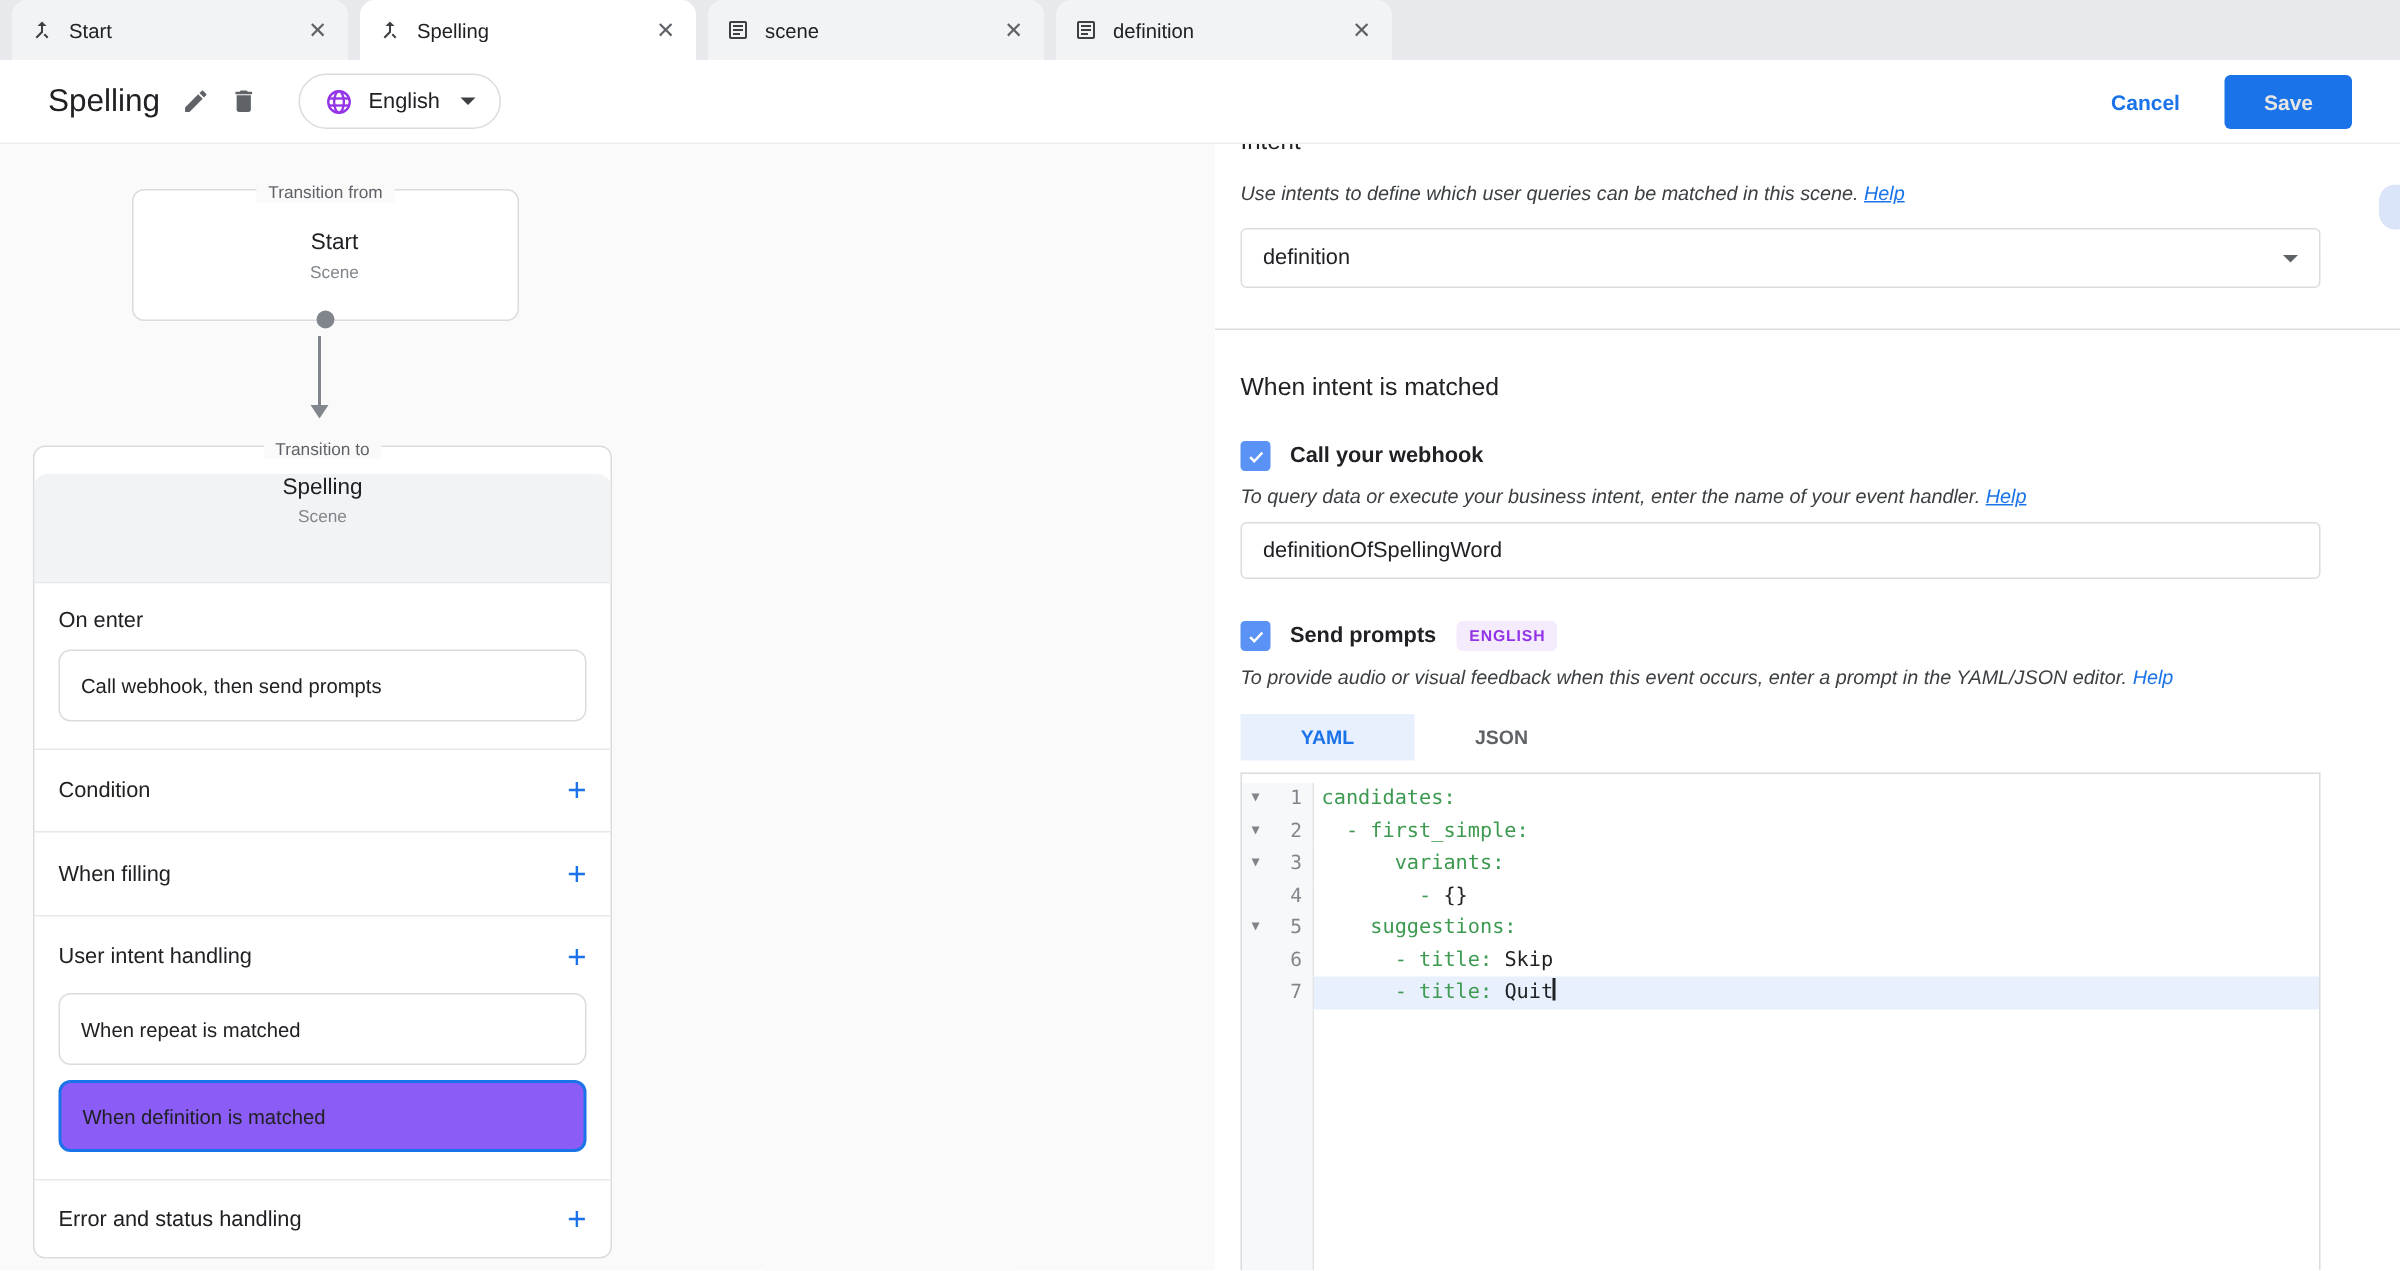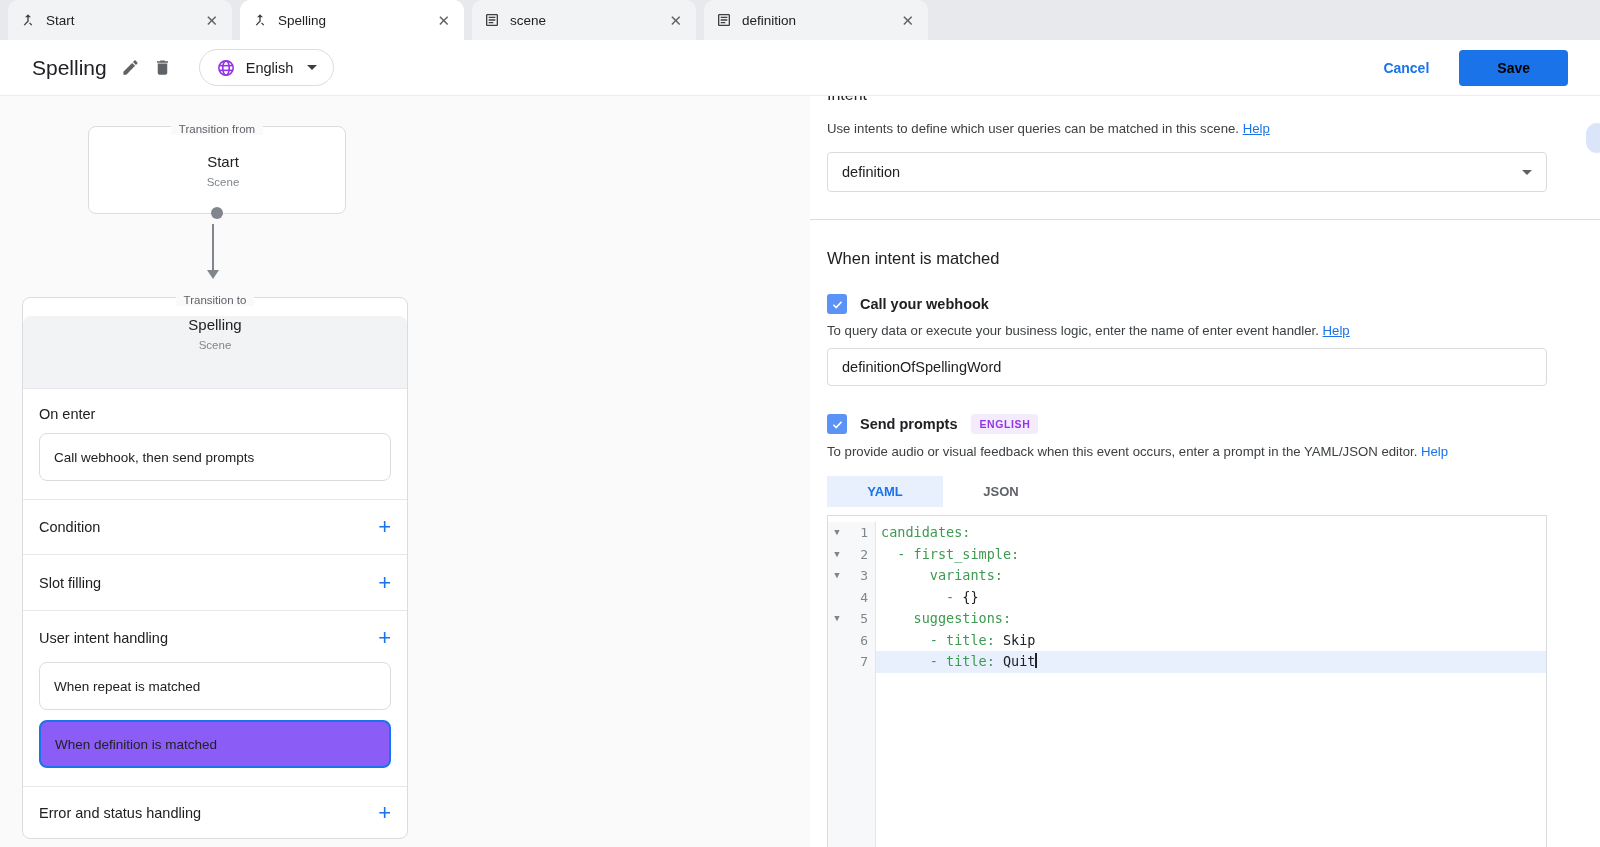--- a/index.html
+++ b/index.html
@@ -21,22 +21,22 @@
   .page-title { font-size:21px; color:#202124; margin-right:14px; }
   .hicon { width:20px; height:20px; margin-right:12px; display:flex; cursor:pointer; }
   .lang-pill { margin-left:14px; height:37px; border:1px solid #dadce0; border-radius:19px;
     display:flex; align-items:center; padding:0 16px; background:#fff; cursor:pointer; }
   .lang-pill .globe { width:20px; height:20px; margin-right:10px; }
   .lang-pill .lang-label { font-size:14.5px; color:#202124; margin-right:14px; }
   .caret-down { width:0; height:0; border-left:5px solid transparent; border-right:5px solid transparent;
     border-top:5.5px solid #3c4043; }
   .header-spacer { flex:1; }
   .cancel-btn { color:#1a73e8; font-size:14px; font-weight:bold; margin-right:30px; cursor:pointer; }
-  .save-btn { background:#1a73e8; color:#000000; font-size:14px; font-weight:bold; border:none;
-    border-radius:4px; padding:10px 38px; cursor:pointer; }
+  .save-btn { background:#1a73e8; color:#e5e5e5; font-size:14px; font-weight:bold; border:none;
+    border-radius:4px; padding:10px 26px; cursor:pointer; }
 
   
   .main { display:flex; height:751px; }
   .canvas { width:810px; flex:none; background:#fafafa; position:relative; }
   .panel { flex:1; background:#fff; position:relative; padding-left:17px; overflow:hidden; }
 
   
   .flow-card { position:absolute; background:#fff; border:1px solid #dadce0; border-radius:8px; }
   .legend { position:absolute; top:-8px; left:0; right:0; text-align:center; pointer-events:none; }
   .legend span { font-size:11.5px; color:#5f6368; background:#fafafa; padding:0 8px; }
@@ -58,21 +58,21 @@
   .sec-label { font-size:14.5px; color:#202124; }
   .sec-row { display:flex; align-items:center; justify-content:space-between; }
   .plus { color:#1a73e8; font-size:22px; font-weight:400; cursor:pointer; line-height:1; }
   .handler-item { border:1px solid #dadce0; border-radius:8px; background:#fff; height:48px;
     display:flex; align-items:center; padding:0 14px; font-size:13.5px; color:#202124; cursor:pointer; }
   .handler-item.selected { border:2px solid #1a73e8; background:#8b5cf6; }
 
   
   .clip-heading { height:10px; overflow:hidden; }
   .clip-heading h3 { font-size:16px; font-weight:400; color:#202124; margin-top:-10px; }
-  .desc { font-size:13.2px; color:#3c4043; }
+  .desc { font-size:13.2px; color:#3c4043;font-style:italic; }
   .desc a { color:#1a73e8; text-decoration:underline; cursor:pointer; }
   .desc a.nound { text-decoration:none; }
   .select-box { width:720px; height:40px; border:1px solid #dadce0; border-radius:4px; background:#fff;
     display:flex; align-items:center; padding:0 14px; font-size:14.5px; cursor:pointer; }
   .select-box .sel-val { flex:1; }
   .hr { border-bottom:1px solid #dadce0; margin-left:-17px; }
   .section-heading { font-size:16.5px; font-weight:400; color:#202124; }
   .chk-row { display:flex; align-items:center; }
   .checkbox { width:20px; height:20px; border-radius:3px; background:#5b92f5; margin-right:13px;
     display:flex; align-items:center; justify-content:center; cursor:pointer; flex:none; }
@@ -206,21 +206,21 @@
           <span>Call webhook, then send prompts</span>
         </div>
       </div>
 
       <div class="csec sec-row" style="height:55px;">
         <span class="sec-label">Condition</span>
         <span class="plus">+</span>
       </div>
 
       <div class="csec sec-row" style="height:56px;">
-        <span class="sec-label">Slot filling</span>
+        <span class="sec-label">When filling</span>
         <span class="plus">+</span>
       </div>
 
       <div class="csec" style="padding-top:16px; padding-bottom:18px;">
         <div class="sec-row">
           <span class="sec-label">User intent handling</span>
           <span class="plus">+</span>
         </div>
         <div class="handler-item" style="margin-top:13px;text-align:right;">
           <span>When repeat is matched</span>
@@ -260,21 +260,21 @@
 
     <div class="chk-row" style="margin-top:26px;">
       <span class="checkbox">
         <svg width="13" height="13" viewBox="0 0 24 24" fill="none" stroke="#fff" stroke-width="3">
             <polyline points="4.5,12.5 9.5,17.5 19.5,7"></polyline>
           </svg>
       </span>
       <span class="chk-label">Call your webhook</span>
     </div>
     <div class="desc" style="margin-top:9px;">
-      <span>To query data or execute your business logic, enter the name of enter event handler.</span>
+      <span>To query data or execute your business intent, enter the name of your event handler.</span>
       <a>Help</a>
     </div>
     <input class="text-input" style="margin-top: 10px;" value="definitionOfSpellingWord">
 
     <div class="chk-row" style="margin-top:28px;">
       <span class="checkbox">
         <svg width="13" height="13" viewBox="0 0 24 24" fill="none" stroke="#fff" stroke-width="3">
             <polyline points="4.5,12.5 9.5,17.5 19.5,7"></polyline>
           </svg>
       </span>

